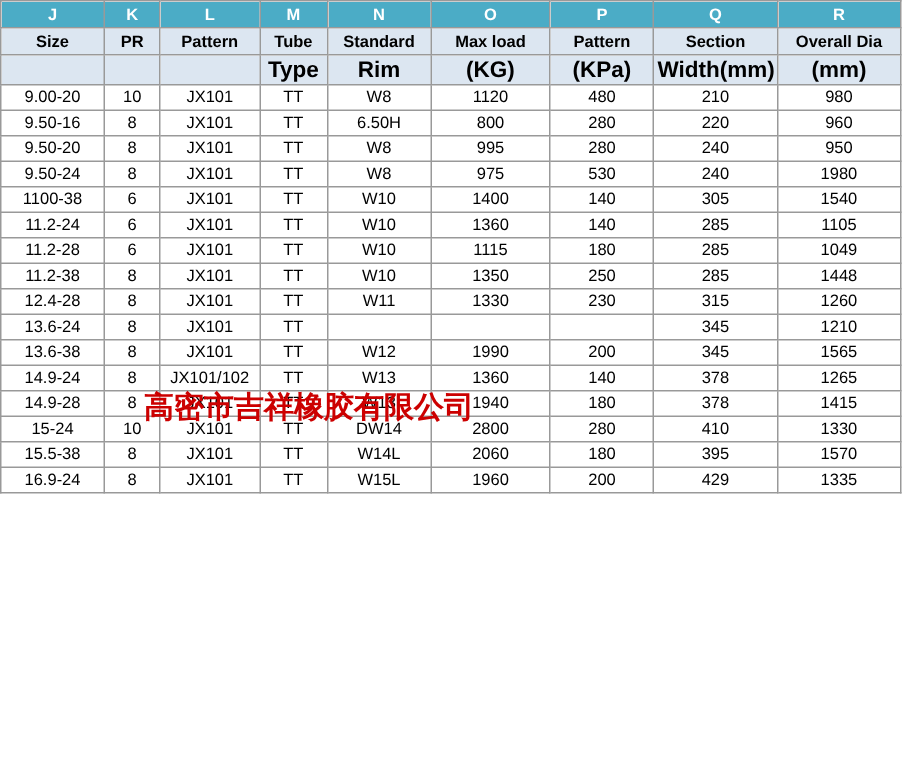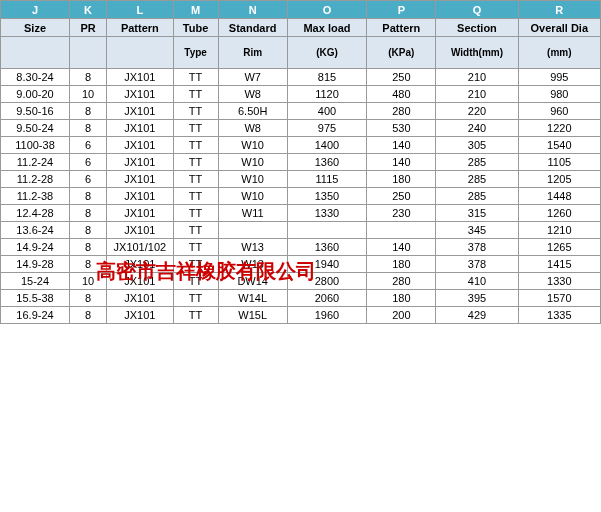--- a/index.html
+++ b/index.html
@@ -45,22 +45,22 @@
       color: #000;
       font-weight: bold;
       height: 18px;
       font-size: 11px;
       text-align: center;
     }
     .header-row-3 th {
       background-color: #dce6f1;
       color: #000;
       font-weight: bold;
-      height: 32px;
-      font-size: 10px;
+      height: 18px;
+      font-size: 15px;
     }
     .data-row td {
       height: 17px;
       font-size: 11px;
       background: #fff;
     }
     .data-row:nth-child(even) td {
       background: #fff;
     }
     
@@ -135,63 +135,63 @@
         <th></th>
         <th>Type</th>
         <th>Rim</th>
         <th>(KG)</th>
         <th>(KPa)</th>
         <th>Width(mm)</th>
         <th>(mm)</th>
       </tr>
     </thead>
     <tbody id="table-body">
-    <tr class="data-row">
-          <td>8.30-24</td>
-          <td>8</td>
-          <td>JX101</td>
-          <td>TT</td>
-          <td>W7</td>
-          <td>815</td>
-          <td>250</td>
-          <td>210</td>
-          <td>995</td>
-        </tr>
         <tr class="data-row">
           <td>9.00-20</td>
           <td>10</td>
           <td>JX101</td>
           <td>TT</td>
           <td>W8</td>
           <td>1120</td>
           <td>480</td>
           <td>210</td>
           <td>980</td>
         </tr>
         <tr class="data-row">
           <td>9.50-16</td>
           <td>8</td>
           <td>JX101</td>
           <td>TT</td>
           <td>6.50H</td>
-          <td>400</td>
+          <td>800</td>
           <td>280</td>
           <td>220</td>
           <td>960</td>
+        </tr>
+        <tr class="data-row">
+          <td>9.50-20</td>
+          <td>8</td>
+          <td>JX101</td>
+          <td>TT</td>
+          <td>W8</td>
+          <td>995</td>
+          <td>280</td>
+          <td>240</td>
+          <td>950</td>
         </tr>
         <tr class="data-row">
           <td>9.50-24</td>
           <td>8</td>
           <td>JX101</td>
           <td>TT</td>
           <td>W8</td>
           <td>975</td>
           <td>530</td>
           <td>240</td>
-          <td>1220</td>
+          <td>1980</td>
         </tr>
         <tr class="data-row">
           <td>1100-38</td>
           <td>6</td>
           <td>JX101</td>
           <td>TT</td>
           <td>W10</td>
           <td>1400</td>
           <td>140</td>
           <td>305</td>
@@ -210,21 +210,21 @@
         </tr>
         <tr class="data-row">
           <td>11.2-28</td>
           <td>6</td>
           <td>JX101</td>
           <td>TT</td>
           <td>W10</td>
           <td>1115</td>
           <td>180</td>
           <td>285</td>
-          <td>1205</td>
+          <td>1049</td>
         </tr>
         <tr class="data-row">
           <td>11.2-38</td>
           <td>8</td>
           <td>JX101</td>
           <td>TT</td>
           <td>W10</td>
           <td>1350</td>
           <td>250</td>
           <td>285</td>
@@ -246,20 +246,31 @@
           <td>8</td>
           <td>JX101</td>
           <td>TT</td>
           <td></td>
           <td></td>
           <td></td>
           <td>345</td>
           <td>1210</td>
         </tr>
         <tr class="data-row">
+          <td>13.6-38</td>
+          <td>8</td>
+          <td>JX101</td>
+          <td>TT</td>
+          <td>W12</td>
+          <td>1990</td>
+          <td>200</td>
+          <td>345</td>
+          <td>1565</td>
+        </tr>
+        <tr class="data-row">
           <td>14.9-24</td>
           <td>8</td>
           <td>JX101/102</td>
           <td>TT</td>
           <td>W13</td>
           <td>1360</td>
           <td>140</td>
           <td>378</td>
           <td>1265</td>
         </tr>

